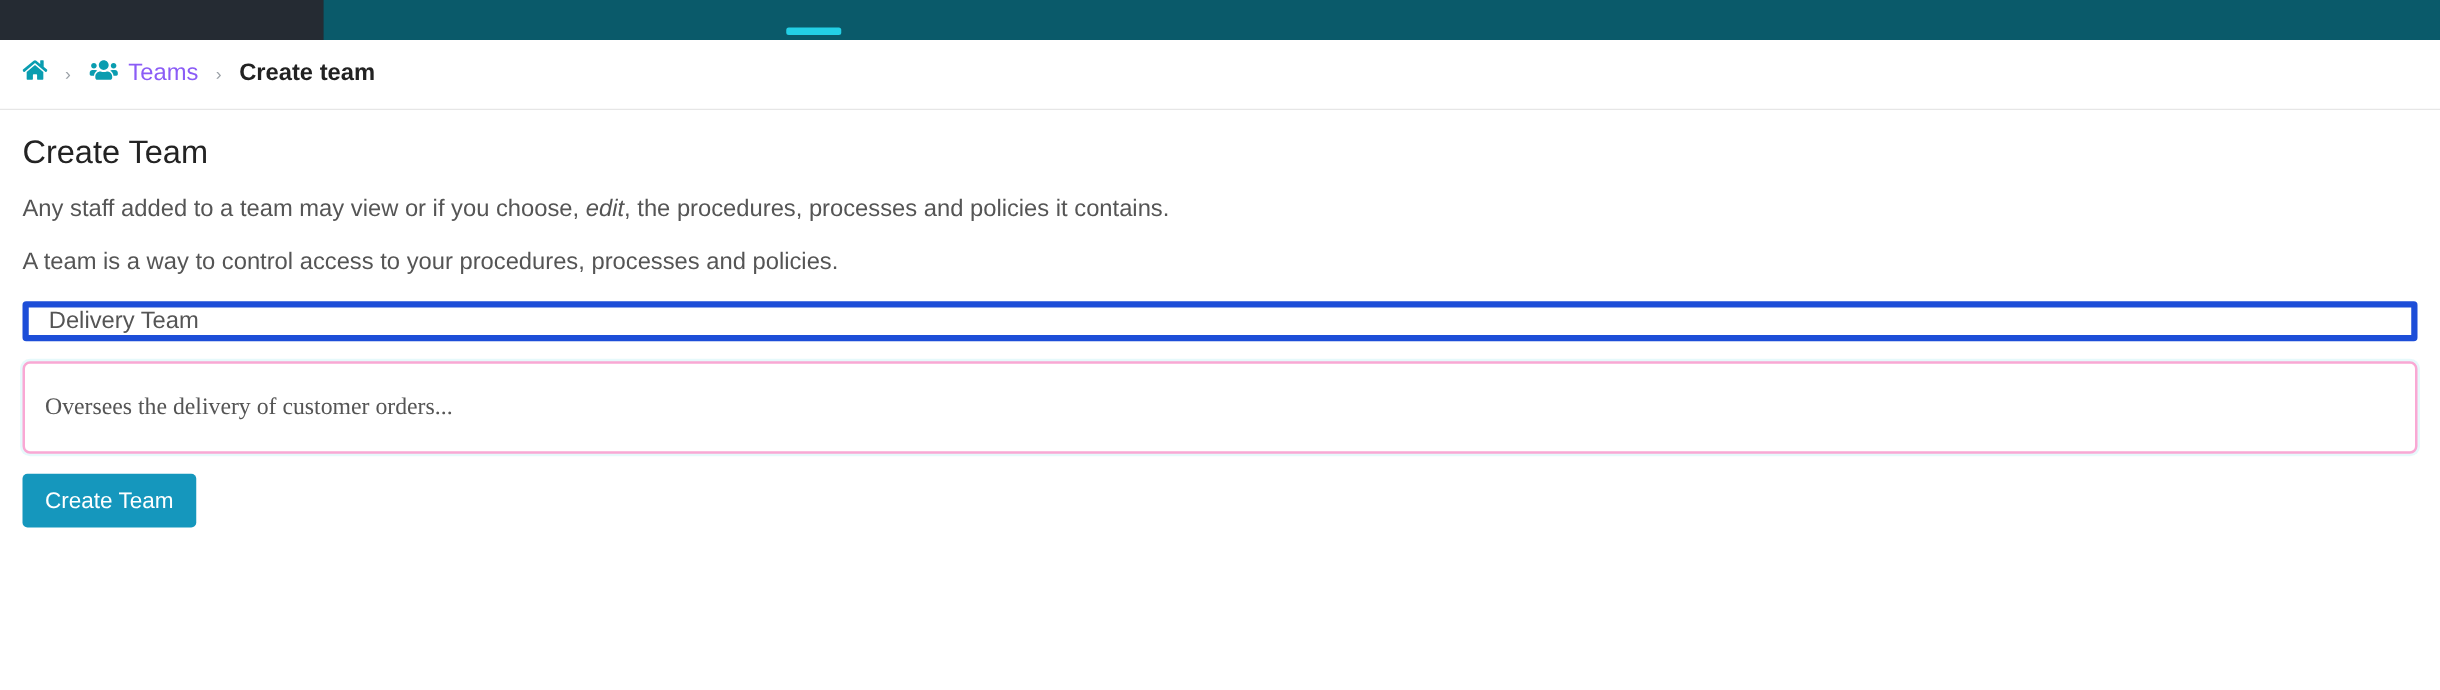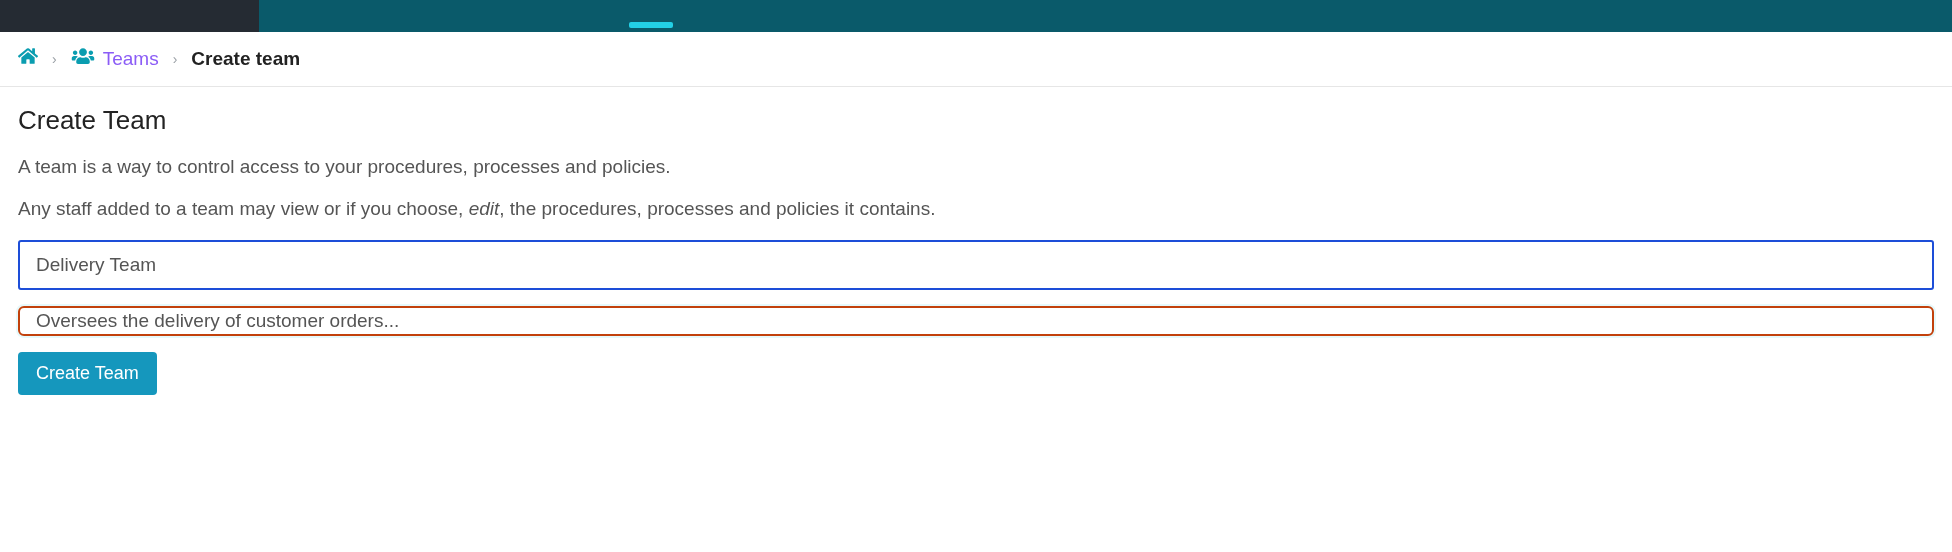--- a/index.html
+++ b/index.html
@@ -21,22 +21,22 @@
     .bc-current { font-weight: 600; color: #222; }
     .bc-home svg { width: 20px; height: 18px; fill: #0a9db0; }
     .bc-teams-icon svg { width: 24px; height: 18px; fill: #0a9db0; }
 
     
     .main { padding: 18px 18px 0 18px; }
     .page-title { font-size: 26px; color: #232323; font-weight: 500; margin-bottom: 20px; }
     .lead { font-size: 19px; color: #555; margin-bottom: 20px; }
     .lead em { font-style: italic; }
 
-    .field { width: 100%; border: 2px solid #1d4ed8; border-radius: 3px; padding: 12px 16px; font-size: 19px; color: #555; background: #fff; margin-bottom: 16px; outline: none; font-family: inherit; }
-    .field.focus { border: 2px solid #c2410c; border-radius: 6px; box-shadow: 0 0 0 2px rgba(47,207,222,0.12); padding: 2px 16px; }
+    .field { width: 100%; border: 5px solid #1d4ed8; border-radius: 3px; padding: 0 16px; font-size: 19px; color: #555; background: #fff; margin-bottom: 16px; outline: none; font-family: inherit; }
+    .field.focus { border: 2px solid #f9a8d4; border-radius: 6px; box-shadow: 0 0 0 2px rgba(47,207,222,0.12); padding: 24px 16px; font-family: Liberation Serif, serif; }
 
     .btn-primary { background: #1597bd; color: #fff; border: none; border-radius: 4px; padding: 11px 18px; font-size: 18px; cursor: pointer; }
   </style>
 </head>
 <body>
 
 <div class="topbar">
   <div class="topbar-left">
     <span class="topbar-logo"></span>
   </div>
@@ -66,24 +66,24 @@
     <span class="bc-sep">›</span>
     <span class="bc-item bc-current">
       <span>Create team</span>
     </span>
   </nav>
 </div>
 
 <main class="main">
   <h1 class="page-title">Create Team</h1>
 
-  <p class="lead">A team is a way to control access to your procedures, processes and policies.</p>
-
   <p class="lead">
     <span>Any staff added to a team may view or if you choose, </span><em>edit</em><span>, the procedures, processes and policies it contains.</span>
   </p>
+
+  <p class="lead">A team is a way to control access to your procedures, processes and policies.</p>
 
   <input type="text" class="field" value="Delivery Team" placeholder="Team name" style="">
 
   <input type="text" class="field focus" value="Oversees the delivery of customer orders..." placeholder="Short description (optional)" style="">
 
   <button class="btn-primary">Create Team</button>
 </main>
 
 </body></html>

